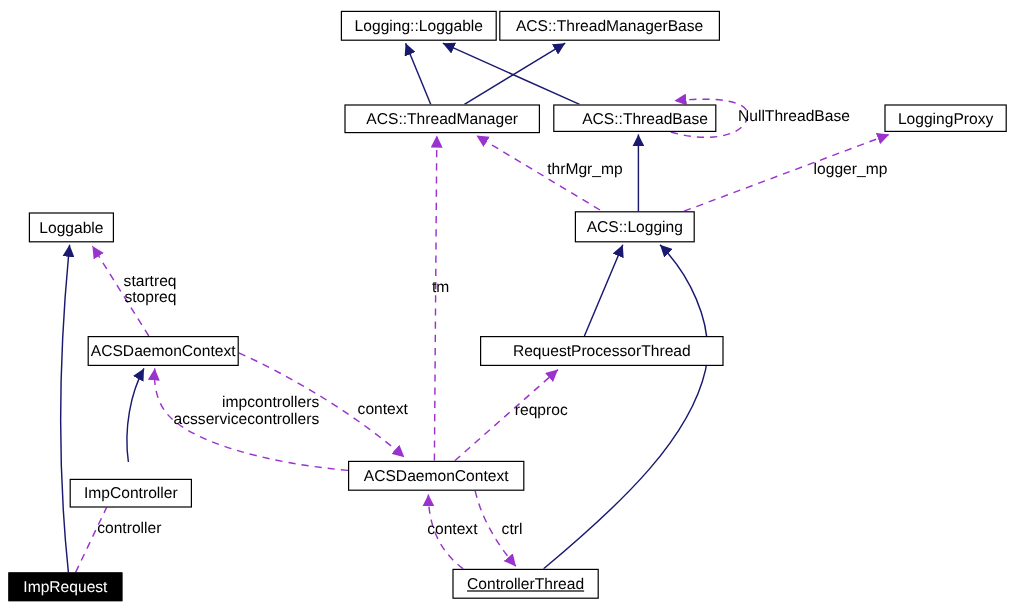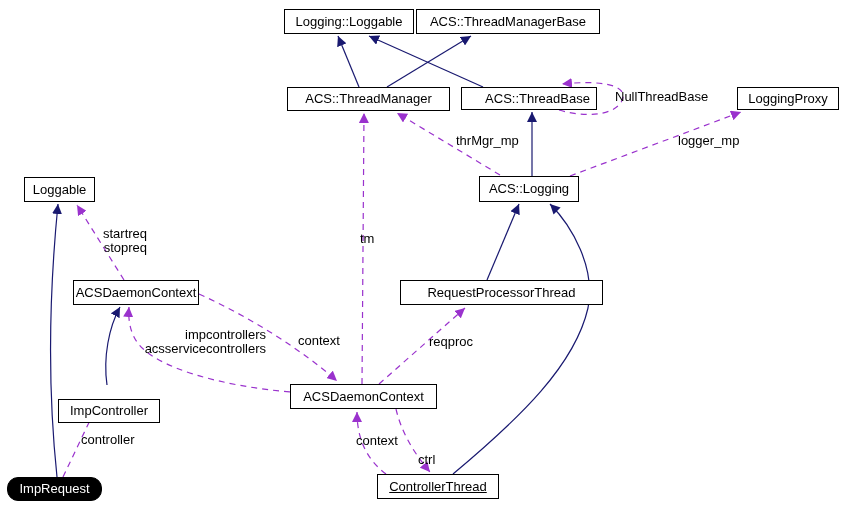--- a/index.html
+++ b/index.html
@@ -20,21 +20,21 @@
   .edges{position:absolute;left:0;top:0;}
   .e-inh{stroke:var(--inheritance-edge);stroke-width:1.2;fill:none;}
   .e-use{stroke:var(--usage-edge);stroke-width:1.2;fill:none;stroke-dasharray:6 5;}
   #arrow-inh path{fill:var(--inheritance-edge);}
   #arrow-use path{fill:var(--usage-edge);}
   .node{
     position:absolute;box-sizing:border-box;border:1px solid var(--node-border);
     background:var(--node-fill);color:var(--node-text);
     font-size:13px;text-align:center;white-space:nowrap;overflow:hidden;
   }
-  .node.focus{background:var(--focus-fill);color:var(--focus-text);border-radius:11px;}
+  .node.focus{background:var(--focus-fill);color:var(--focus-text);}
   .elabel{
     position:absolute;font-size:13px;line-height:14px;color:#000;
     white-space:pre-line;
     text-align:right;
   }
   .elabel.center{}
 </style>
 </head>
 <body>
 
@@ -93,15 +93,15 @@
       <div class="elabel" style="left: 360px; top: 232px;">tm</div>
       <div class="elabel" style="left: 456px; top: 134px;">thrMgr_mp</div>
       <div class="elabel" style="left: 678px; top: 134px;">logger_mp</div>
       <div class="elabel" style="left: 615px; top: 90px;">NullThreadBase</div>
       <div class="elabel center" style="left: 126px; top: 328px; width: 140px;">impcontrollers
 acsservicecontrollers</div>
       <div class="elabel" style="left: 298px; top: 334px;">context</div>
       <div class="elabel" style="left: 429px; top: 335px;">reqproc</div>
       <div class="elabel" style="left: 81px; top: 433px;">controller</div>
       <div class="elabel" style="left: 356px; top: 434px;">context</div>
-      <div class="elabel" style="left: 418px; top: 434px; margin-top: 19px;">ctrl</div>
+      <div class="elabel" style="left: 418px; top: 434px;">ctrl</div>
     </div>
 </div>
 
 </body></html>

